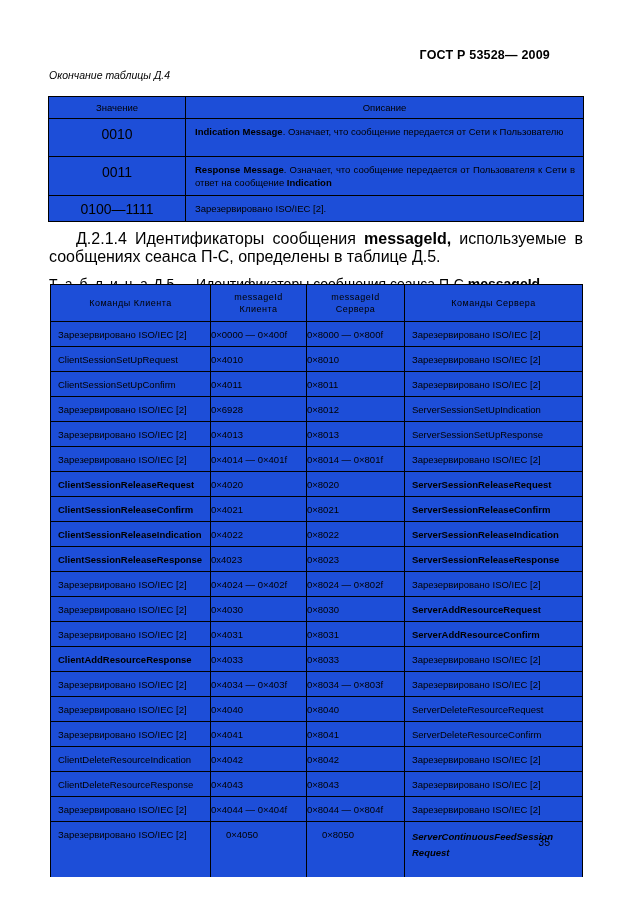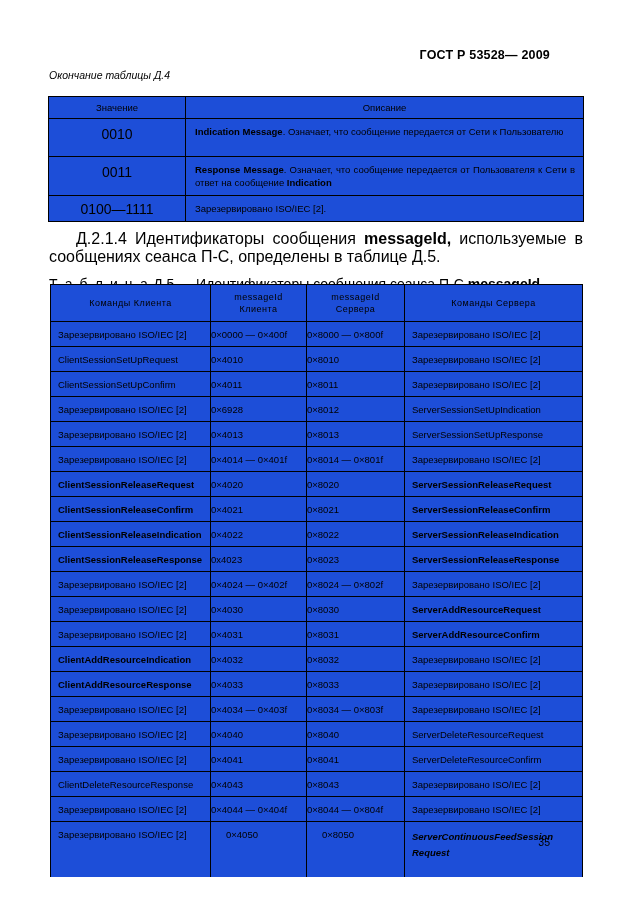--- a/index.html
+++ b/index.html
@@ -285,26 +285,20 @@
           <td class="c-id">0×8030</td>
           <td class="c-cmd bold">ServerAddResourceRequest</td>
         </tr>
         <tr>
           <td class="c-cmd">Зарезервировано ISO/IEC [2]</td>
           <td class="c-id">0×4031</td>
           <td class="c-id">0×8031</td>
           <td class="c-cmd bold">ServerAddResourceConfirm</td>
         </tr>
         <tr>
-          <td class="c-cmd bold">ClientAddResourceIndication</td>
-          <td class="c-id">0×4032</td>
-          <td class="c-id">0×8032</td>
-          <td class="c-cmd">Зарезервировано ISO/IEC [2]</td>
-        </tr>
-        <tr>
           <td class="c-cmd bold">ClientAddResourceResponse</td>
           <td class="c-id">0×4033</td>
           <td class="c-id">0×8033</td>
           <td class="c-cmd">Зарезервировано ISO/IEC [2]</td>
         </tr>
         <tr>
           <td class="c-cmd">Зарезервировано ISO/IEC [2]</td>
           <td class="c-id">0×4034 — 0×403f</td>
           <td class="c-id">0×8034 — 0×803f</td>
           <td class="c-cmd">Зарезервировано ISO/IEC [2]</td>
@@ -313,20 +307,26 @@
           <td class="c-cmd">Зарезервировано ISO/IEC [2]</td>
           <td class="c-id">0×4040</td>
           <td class="c-id">0×8040</td>
           <td class="c-cmd">ServerDeleteResourceRequest</td>
         </tr>
         <tr>
           <td class="c-cmd">Зарезервировано ISO/IEC [2]</td>
           <td class="c-id">0×4041</td>
           <td class="c-id">0×8041</td>
           <td class="c-cmd">ServerDeleteResourceConfirm</td>
+        </tr>
+        <tr>
+          <td class="c-cmd">ClientDeleteResourceIndication</td>
+          <td class="c-id">0×4042</td>
+          <td class="c-id">0×8042</td>
+          <td class="c-cmd">Зарезервировано ISO/IEC [2]</td>
         </tr>
         <tr>
           <td class="c-cmd">ClientDeleteResourceResponse</td>
           <td class="c-id">0×4043</td>
           <td class="c-id">0×8043</td>
           <td class="c-cmd">Зарезервировано ISO/IEC [2]</td>
         </tr>
         <tr>
           <td class="c-cmd">Зарезервировано ISO/IEC [2]</td>
           <td class="c-id">0×4044 — 0×404f</td>

